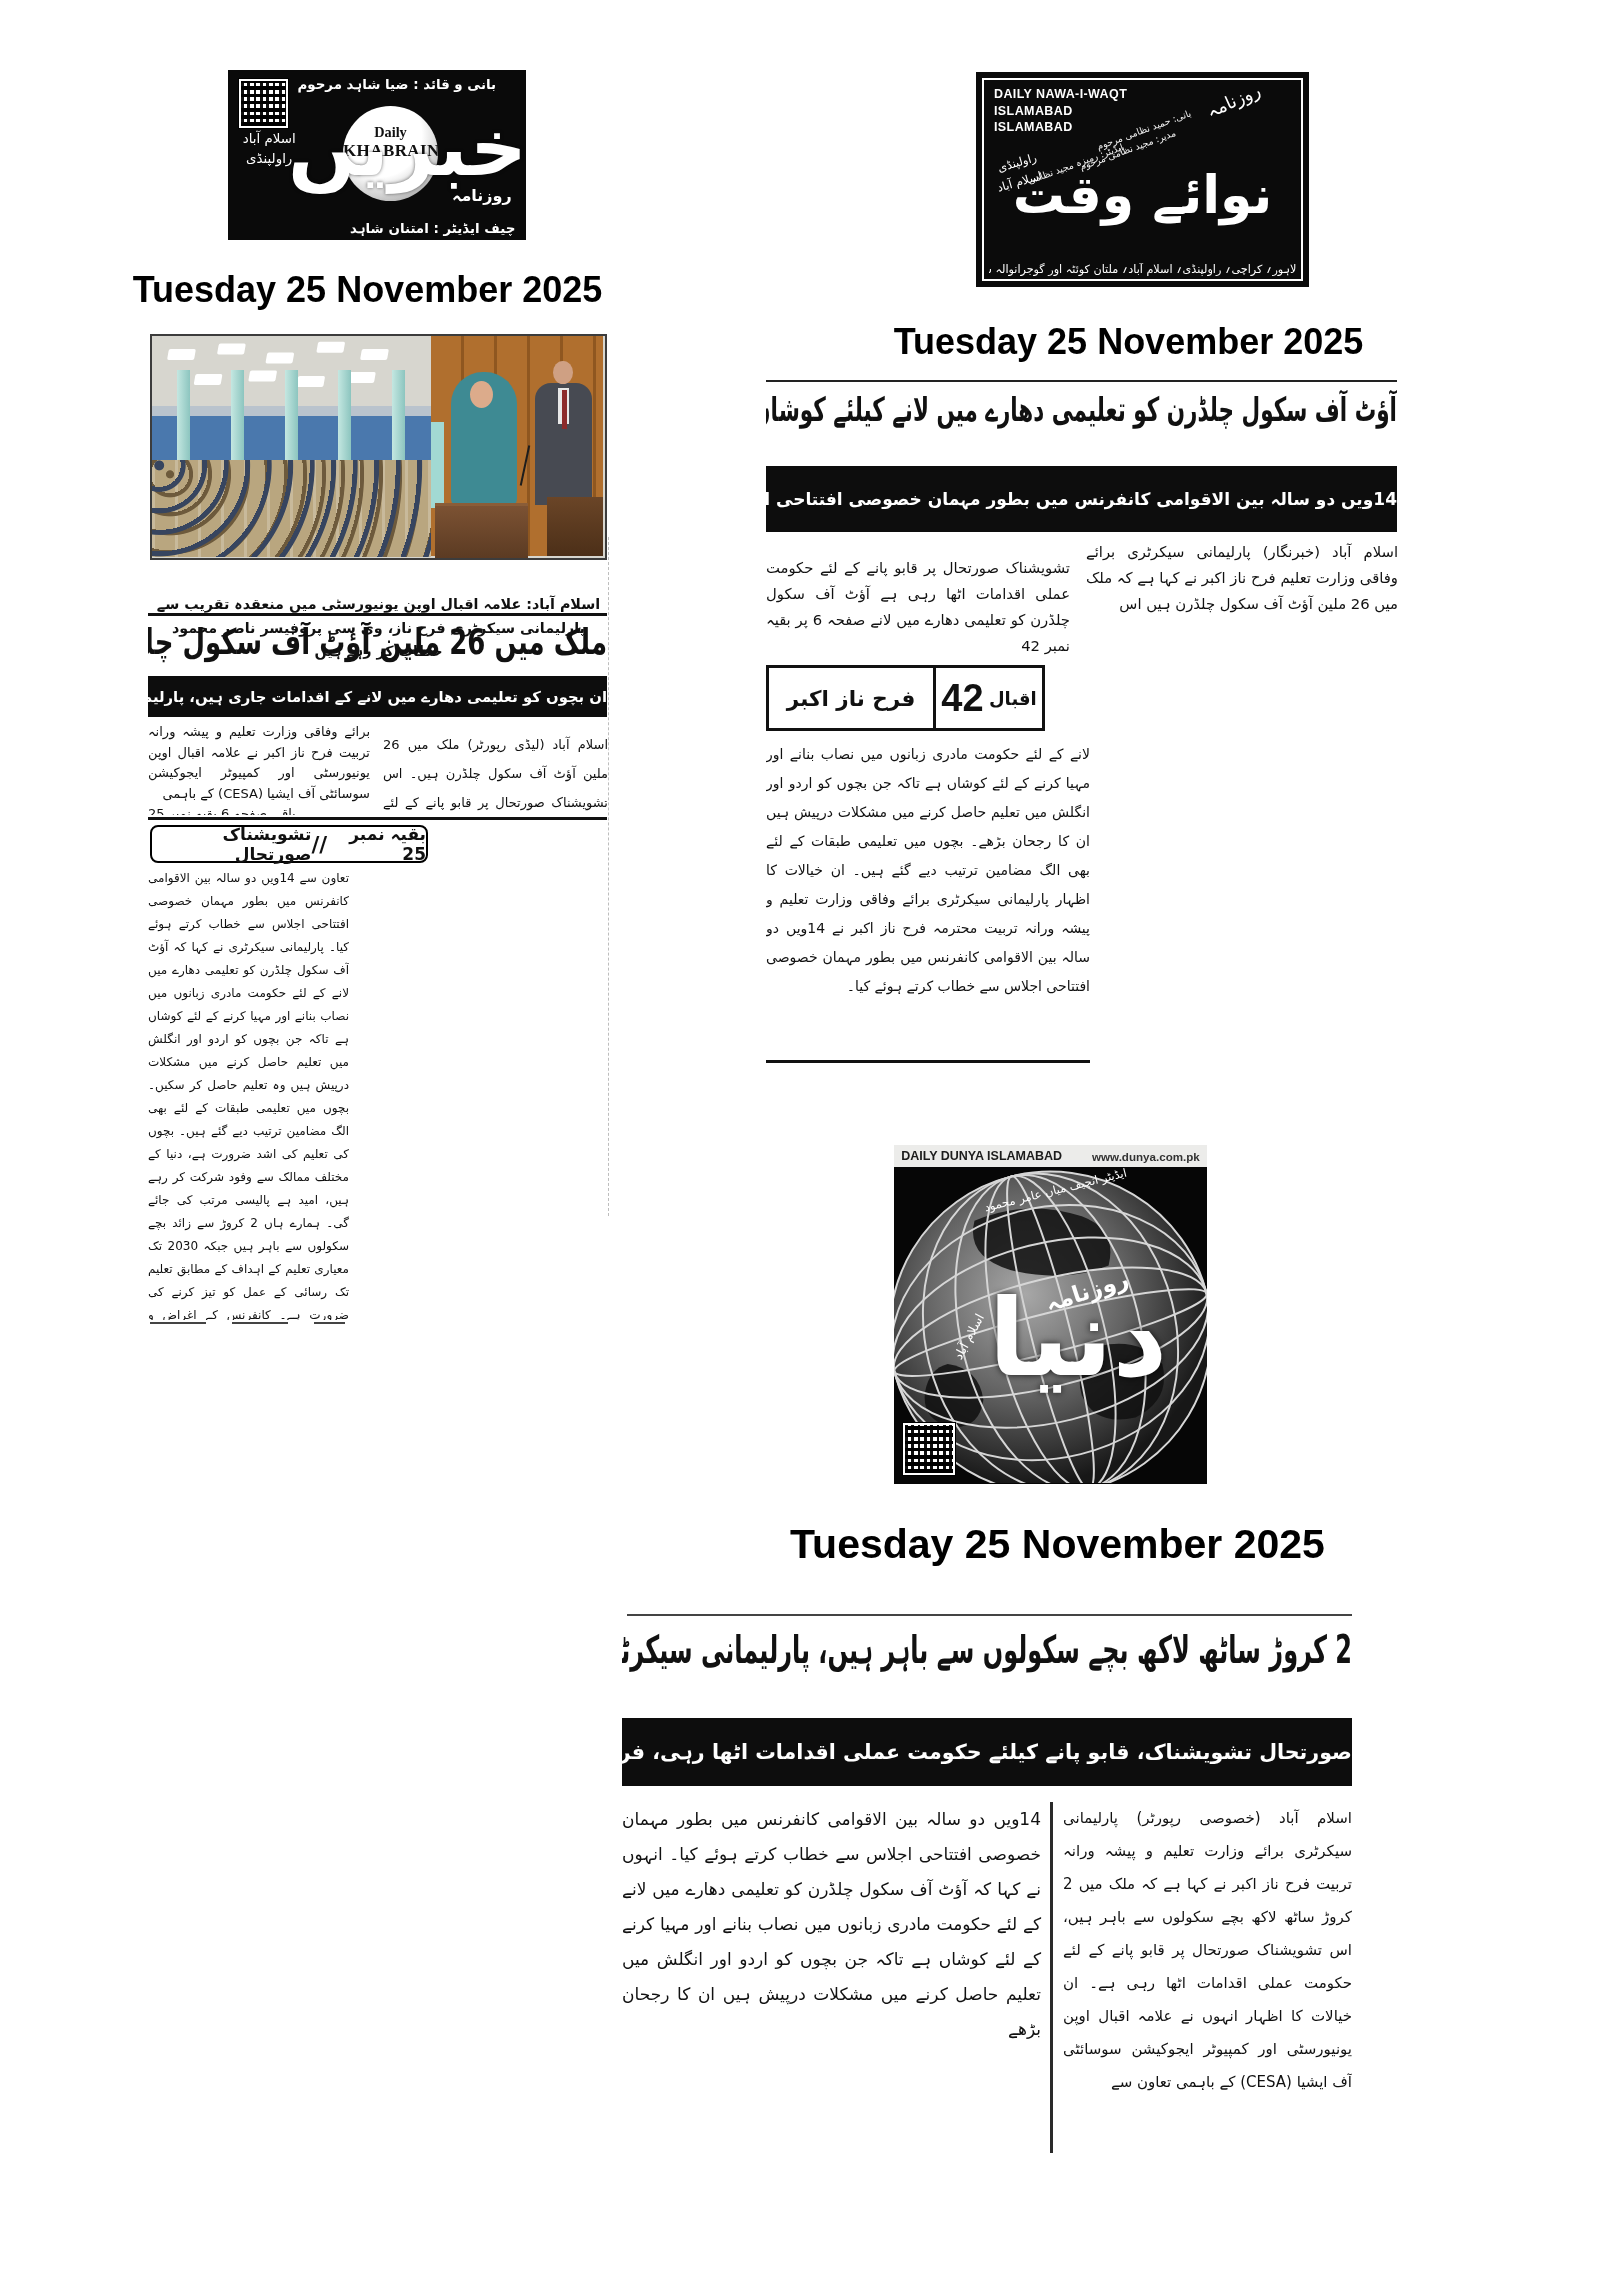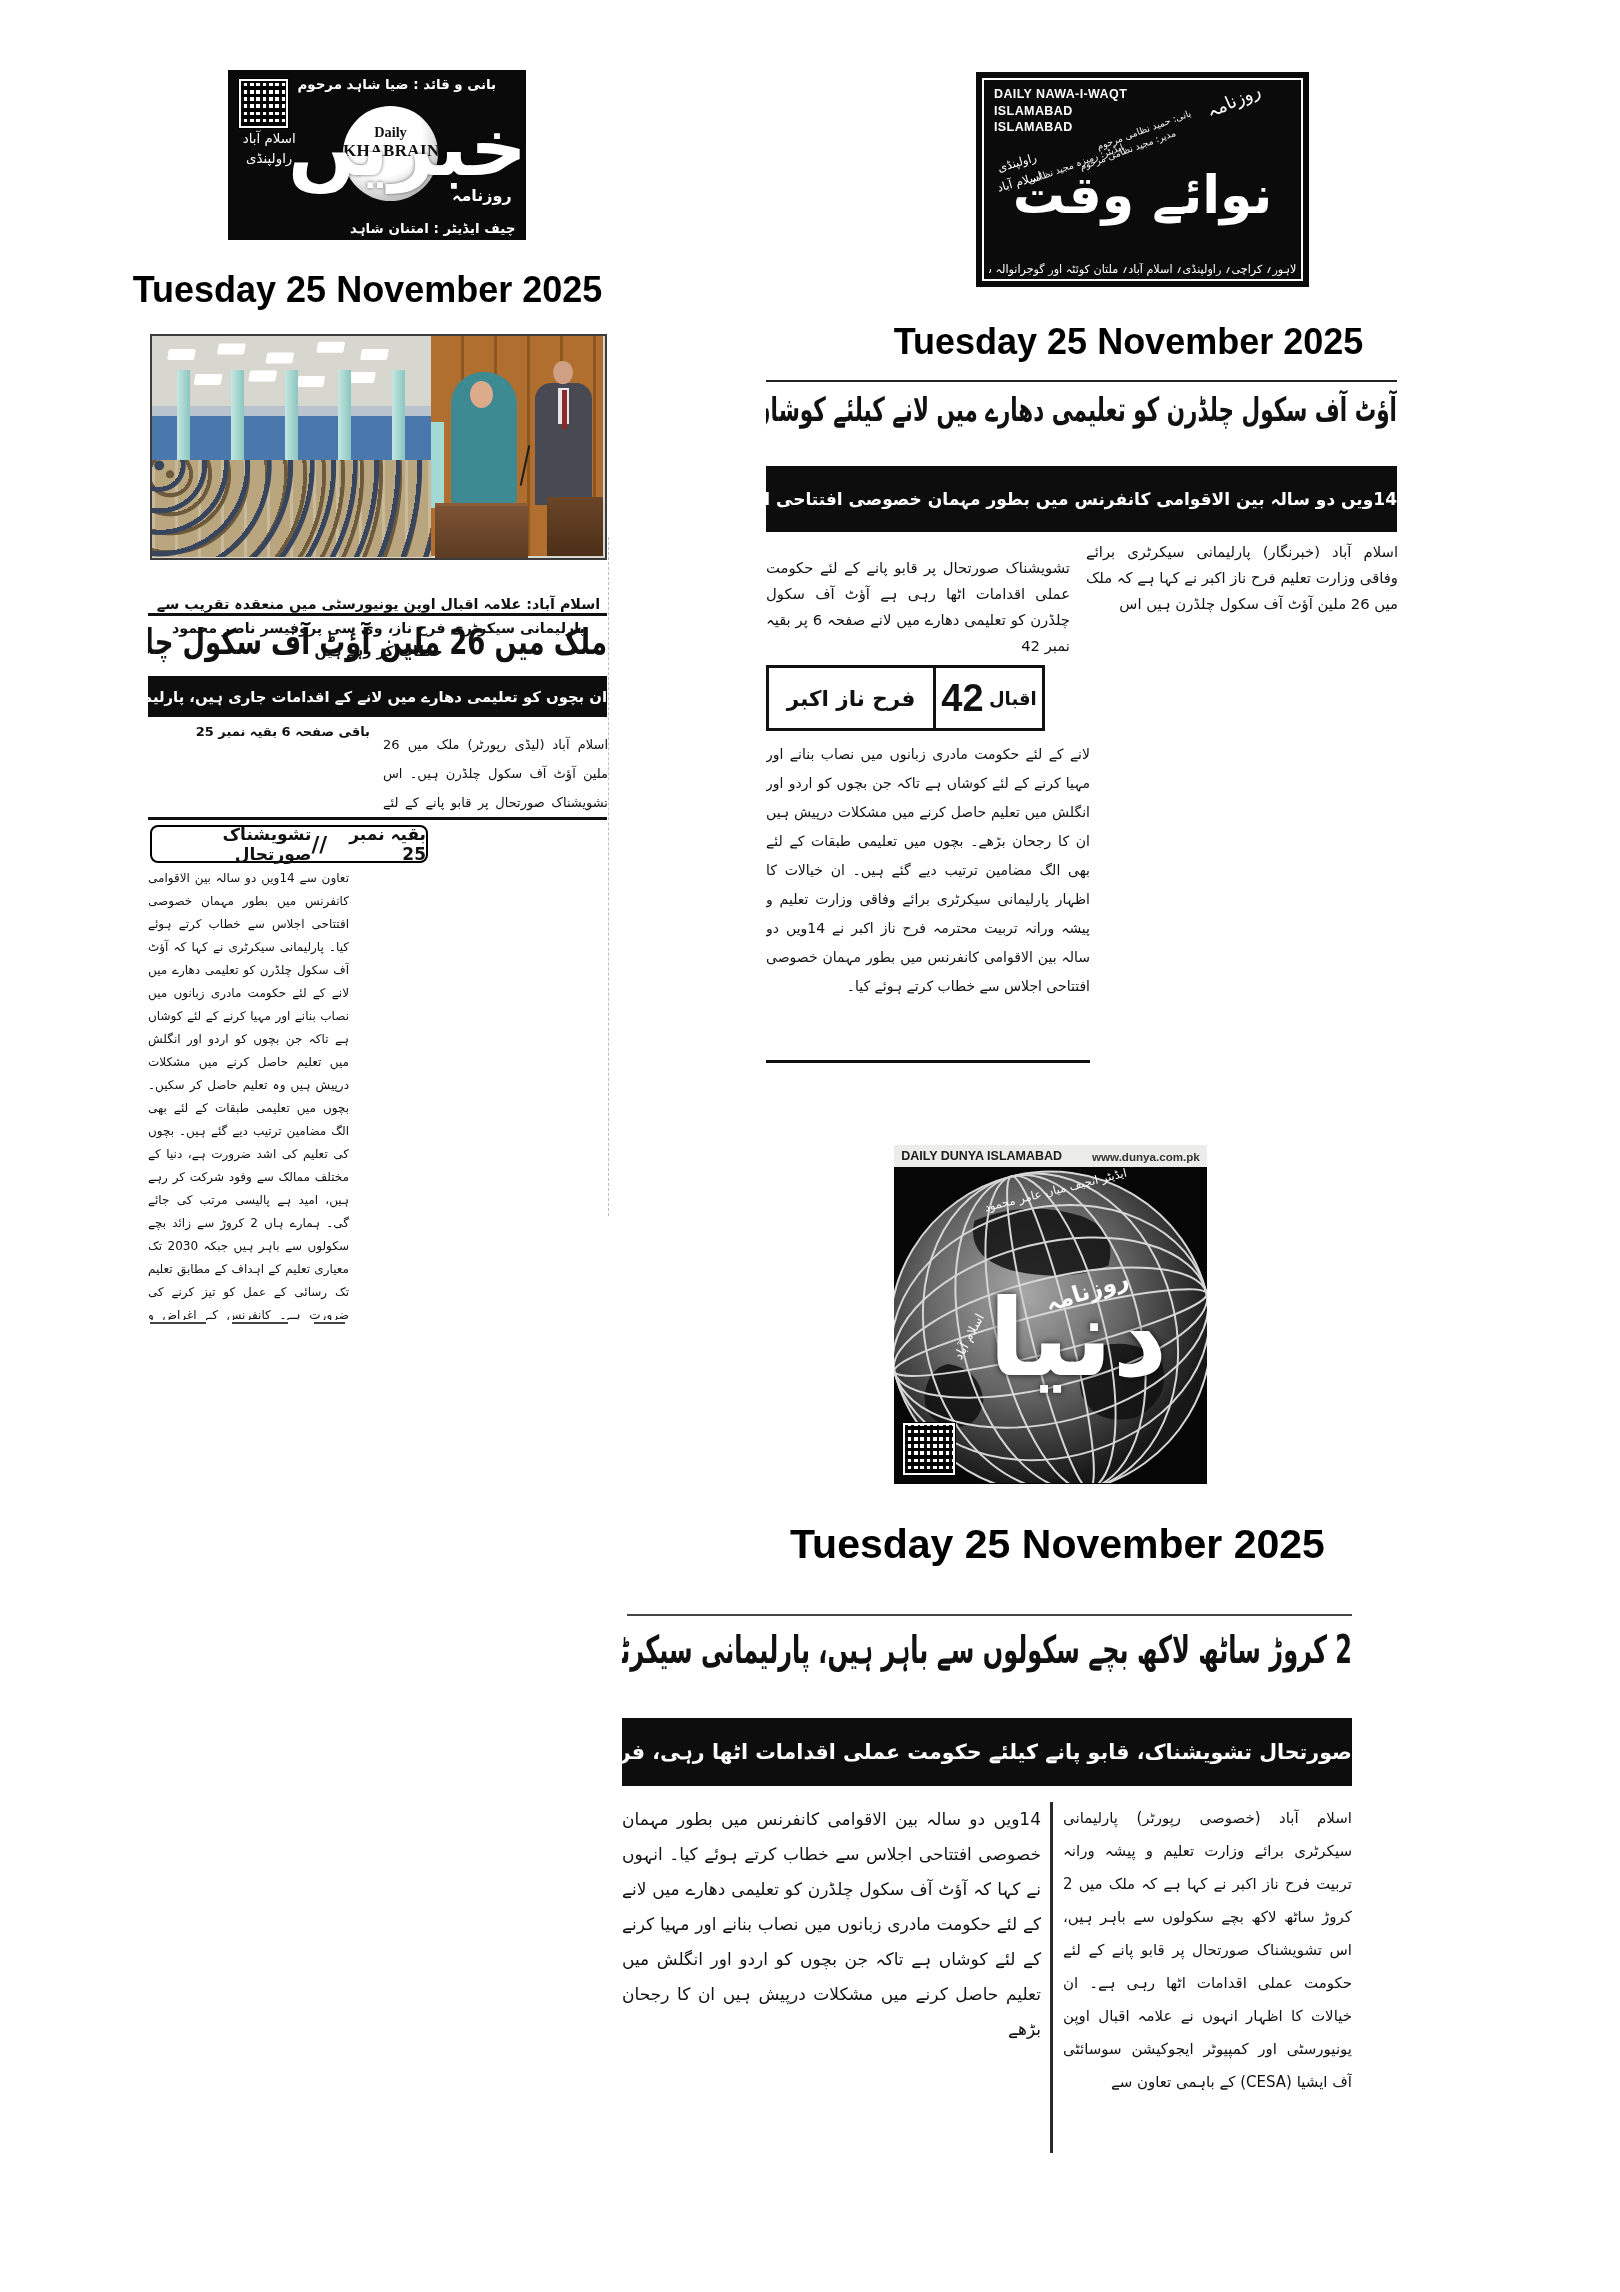--- a/index.html
+++ b/index.html
@@ -65,21 +65,21 @@
   
   #kh-caption{left:150px;top:593px;width:457px;font-size:14.3px;font-weight:bold;line-height:1.65;}
   #kh-rule1{left:148px;top:613px;width:459px;height:2.7px;}
   #kh-headline{left:148px;top:622px;width:459px;font-size:26px;font-weight:bold;
                transform:scaleY(1.35);transform-origin:center top;}
   #kh-strip{left:148px;top:676px;width:459px;height:41px;background:#0d0d0d;color:#fff;
             line-height:41px;font-size:14.8px;font-weight:bold;}
   #kh-body{left:148px;top:722px;width:459px;height:93px;overflow:hidden;}
   #kh-colR{left:235px;top:8px;width:225px;font-size:13px;line-height:29px;}
   #kh-colL{left:0;top:0;width:222px;font-size:13px;line-height:20.6px;}
-  #kh-more{font-weight:bold;text-align:right;}
+  #kh-more{font-weight:normal;text-align:left;}
   #kh-rule2{left:148px;top:817px;width:459px;height:2.7px;}
   #kh-contbox{left:150px;top:825px;width:274px;height:34px;border:2.7px solid #000;border-radius:8px;
               display:flex;direction:rtl;align-items:center;justify-content:space-evenly;
               font-size:17px;font-weight:bold;background:#fff;}
   #kh-cont{left:148px;top:867px;width:201px;height:453px;font-size:12px;line-height:23px;overflow:hidden;}
   #kh-rule3{left:150px;top:1322px;width:195px;height:1.8px;
             background:repeating-linear-gradient(90deg,#444 0 56px,transparent 56px 82px);}
   #kh-vdash{left:608px;top:537px;width:0;height:679px;border-left:1.8px dashed #bdbdbd;}
 
   
@@ -195,20 +195,21 @@
 
   <div class="abs rule" id="kh-rule1"></div>
 
   <div class="abs ur center nowrap" id="kh-headline">ملک میں 26 ملین آؤٹ آف سکول چلڈرن ہیں : فرح ناز اکبر</div>
 
   <div class="abs ur center nowrap" id="kh-strip">ان بچوں کو تعلیمی دھارے میں لانے کے اقدامات جاری ہیں، پارلیمانی سیکرٹری</div>
 
   <div class="abs" id="kh-body">
     <div class="abs ur just" id="kh-colR">اسلام آباد (لیڈی رپورٹر) ملک میں 26 ملین آؤٹ آف سکول چلڈرن ہیں۔ اس تشویشناک صورتحال پر قابو پانے کے لئے حکومت عملی اقدامات اٹھا رہی ہے۔ ان خیالات کا اظہار پارلیمانی سیکرٹری</div>
     <div class="abs ur just" id="kh-colL">
+      <span>برائے وفاقی وزارت تعلیم و پیشہ ورانہ تربیت فرح ناز اکبر نے علامہ اقبال اوپن یونیورسٹی اور کمپیوٹر ایجوکیشن سوسائٹی آف ایشیا (CESA) کے باہمی</span>
       <div id="kh-more" class="ur">باقی صفحہ 6 بقیہ نمبر 25</div>
     </div>
   </div>
 
   <div class="abs rule" id="kh-rule2"></div>
 
   <div class="abs ur" id="kh-contbox">
     <span>بقیہ نمبر 25</span>
     <span style="font-size:21.5px;">//</span>
     <span>تشویشناک صورتحال</span>

